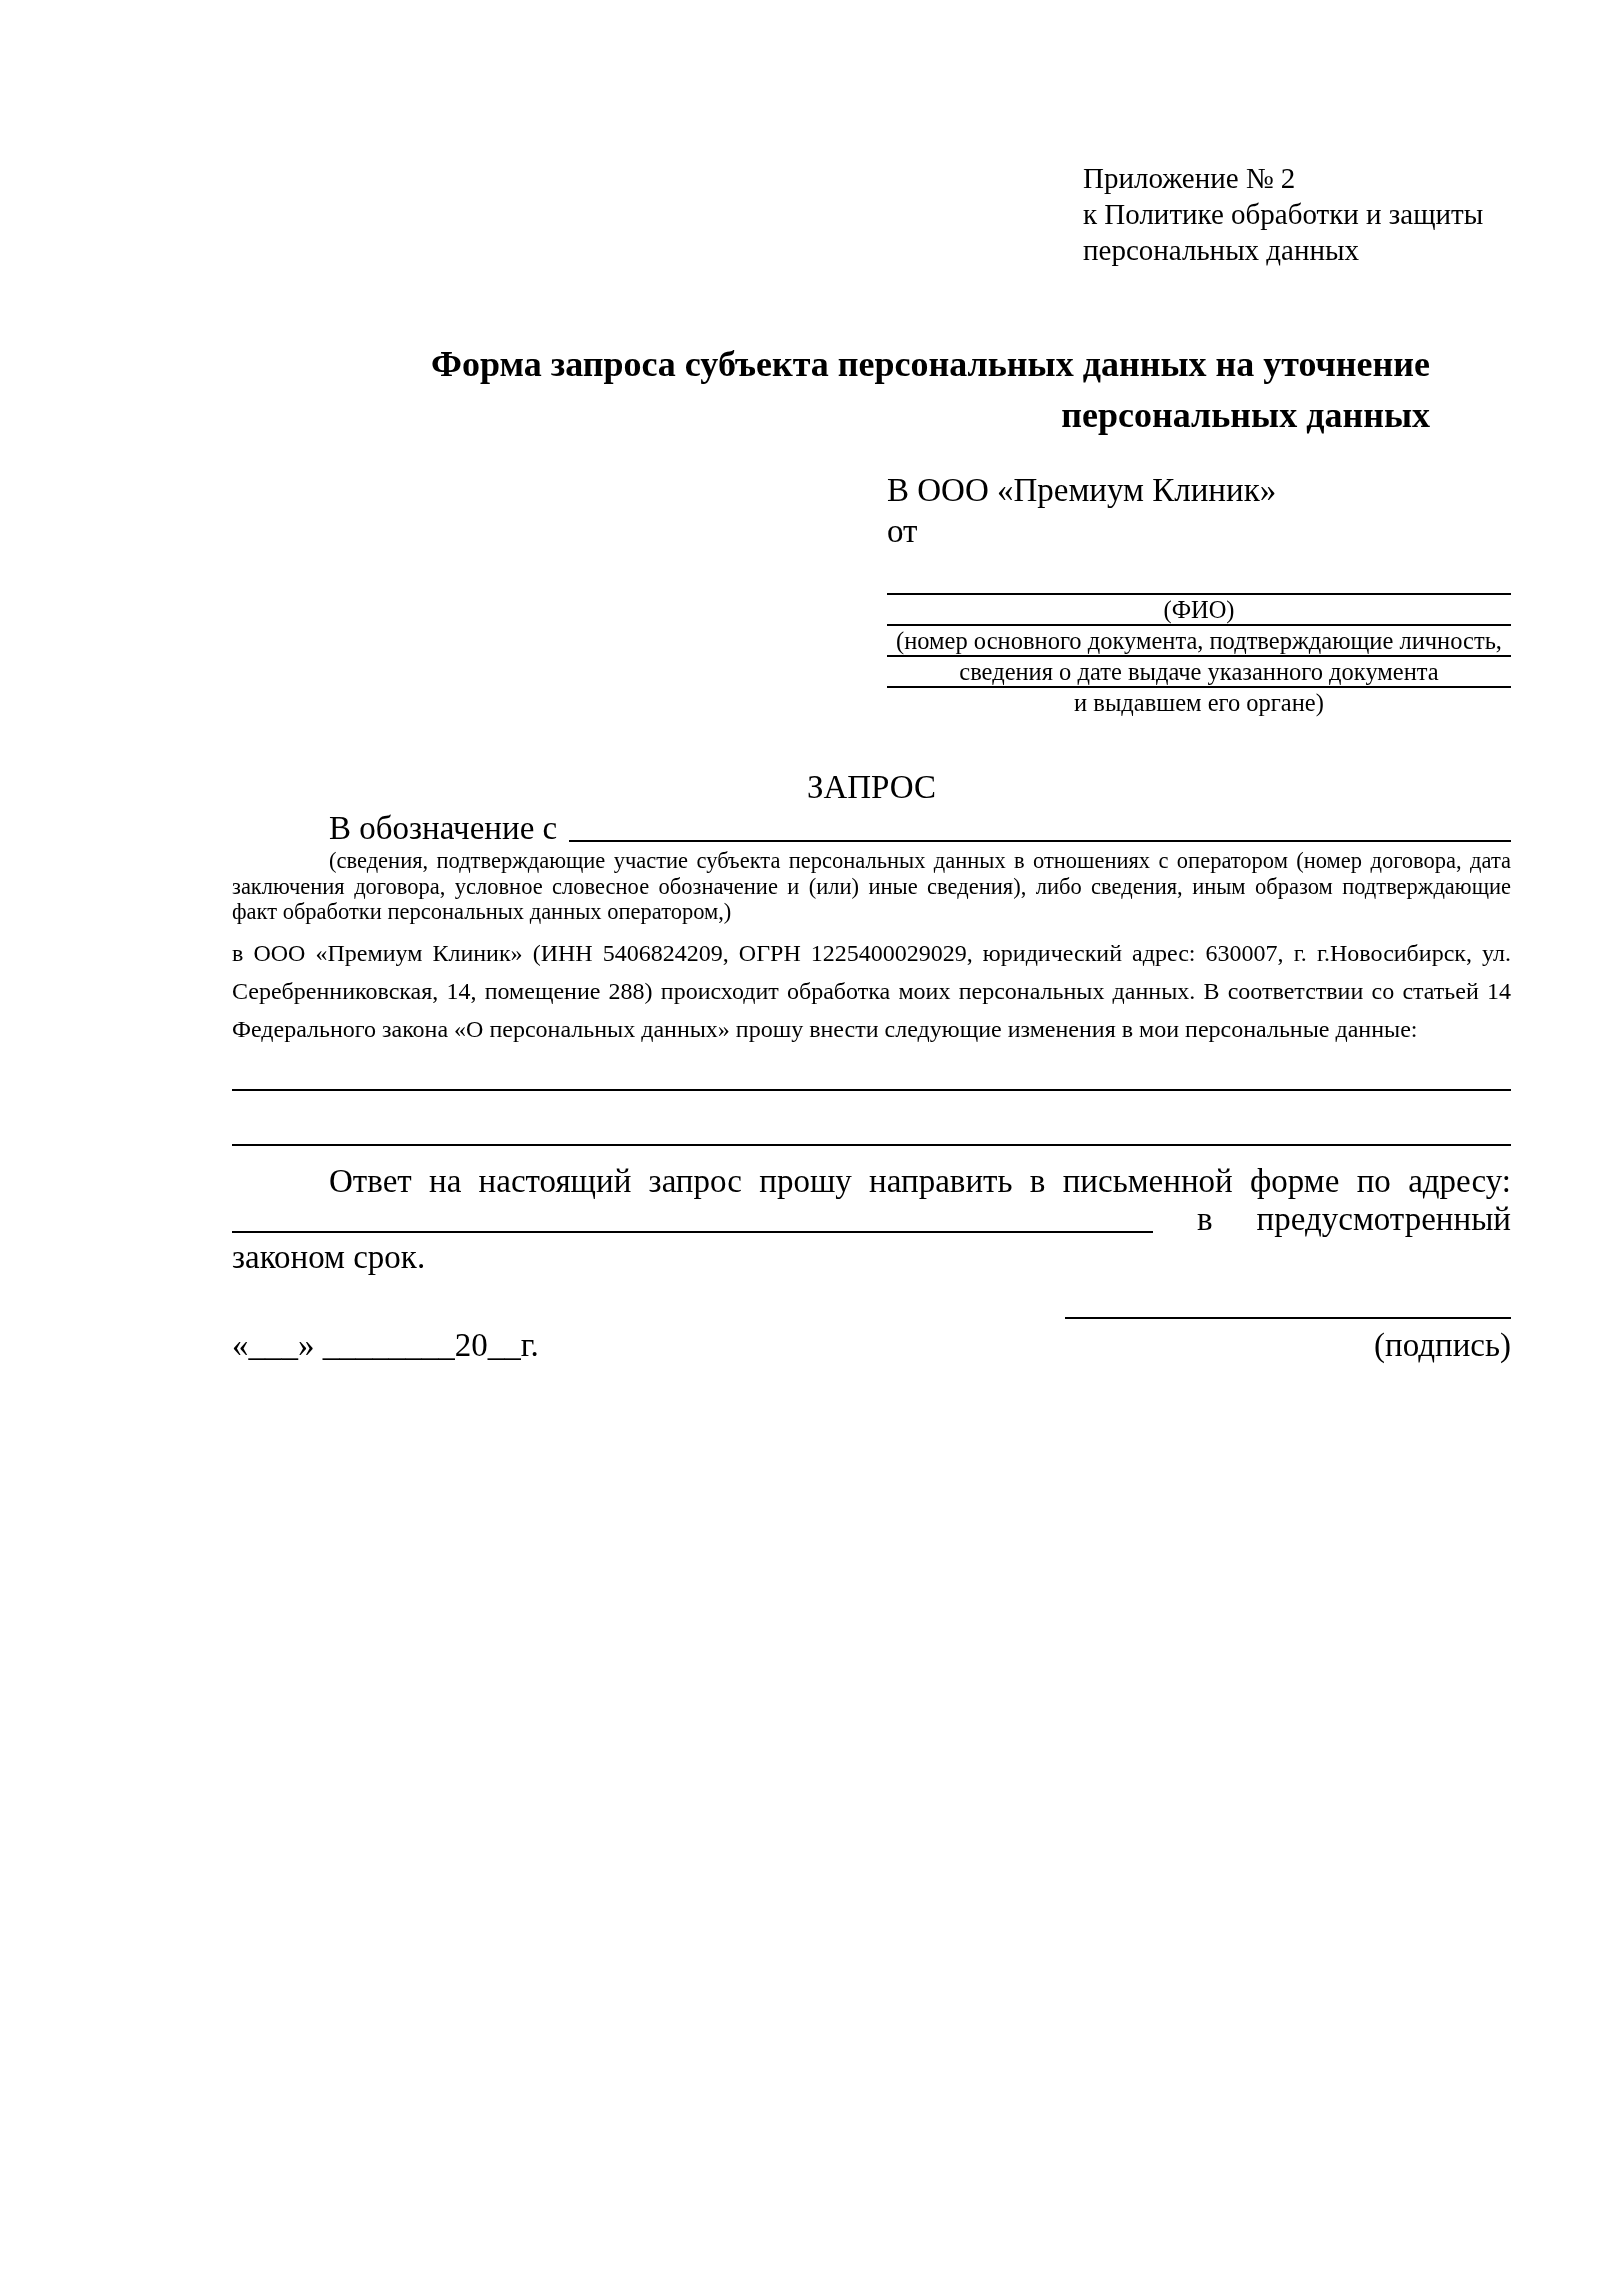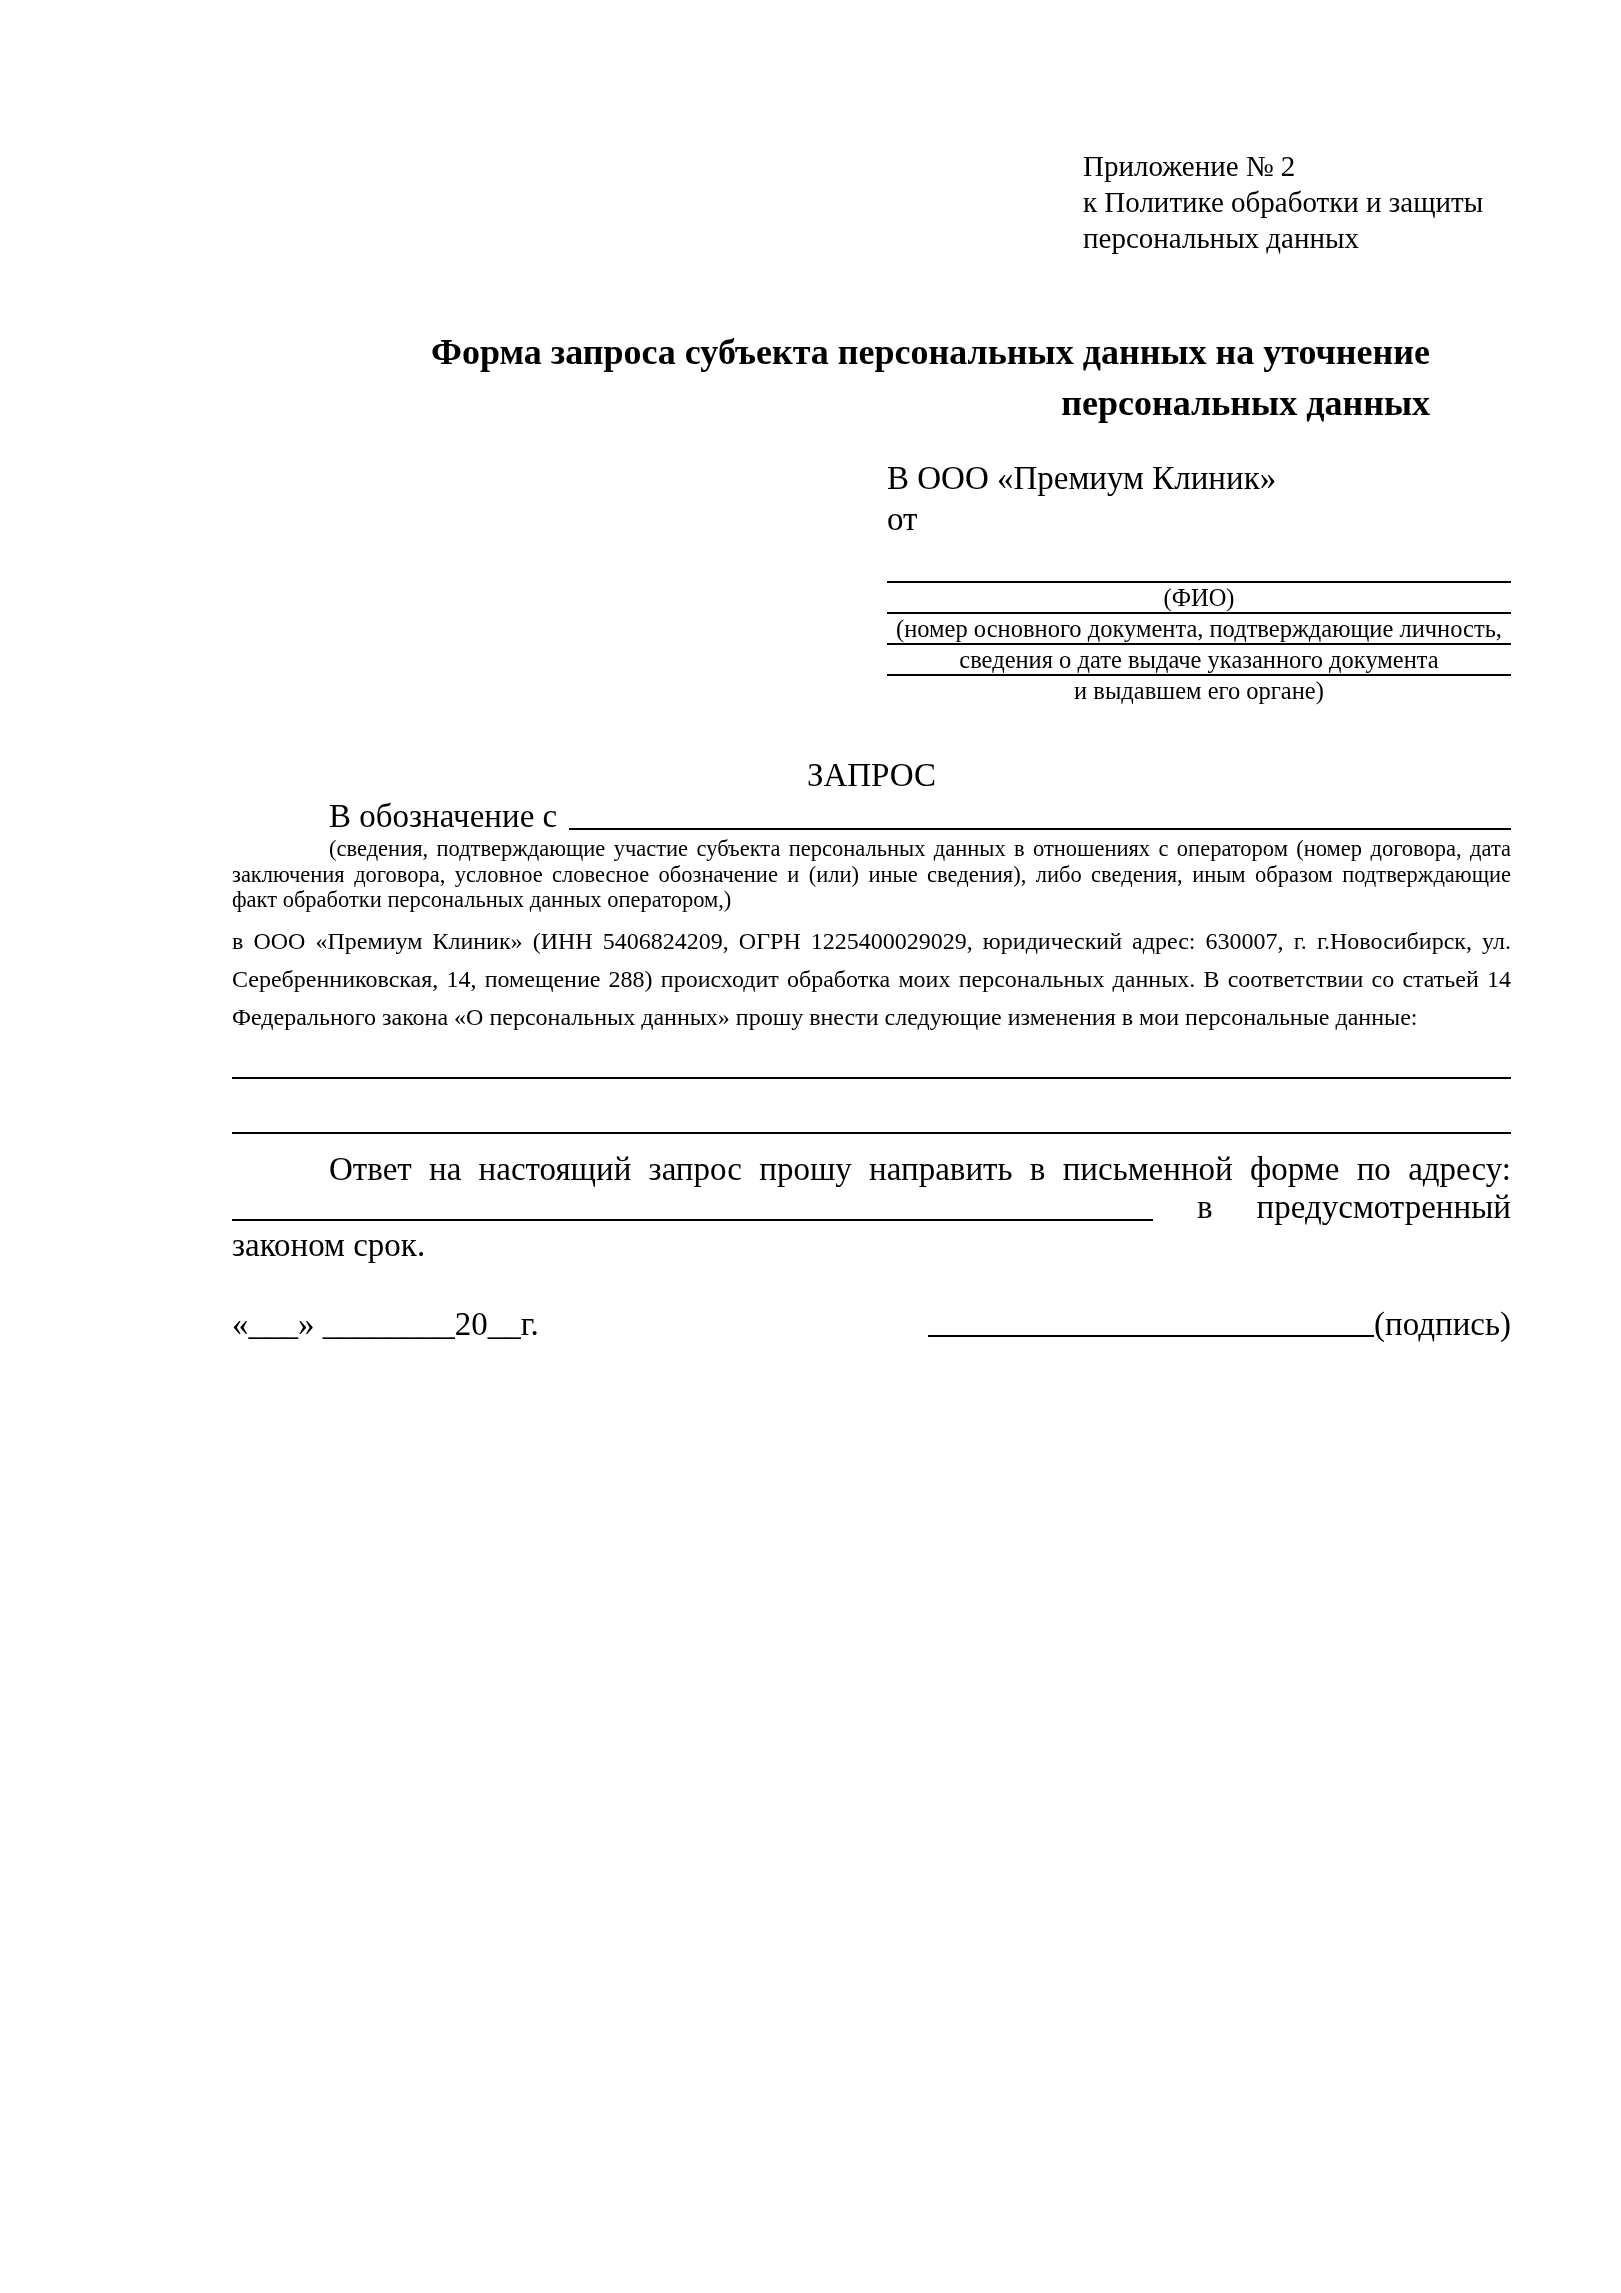--- a/index.html
+++ b/index.html
@@ -12,21 +12,21 @@
     width: 1621px;
     height: 2294px;
     background: #ffffff;
     color: #000000;
     font-family: "Liberation Serif", "DejaVu Serif", serif;
     overflow: hidden;
   }
   .content {
     position: absolute;
     left: 232px;
-    top: 148px;
+    top: 160px;
     width: 1279px;
   }
 
   
   .appendix {
     margin-left: 851px;
     font-size: 29px;
     line-height: 36px;
     white-space: nowrap;
   }
@@ -131,20 +131,21 @@
     display: flex;
     justify-content: space-between;
     align-items: flex-end;
     margin-top: 41px;
     font-size: 33px;
     line-height: 39px;
   }
   .sig-group {
     display: flex;
     align-items: flex-end;
+    flex-direction: column;
   }
   .sig-line {
     width: 446px;
     border-bottom: 2.9px solid #000000;
     margin-bottom: 6.9px;
   }
 </style>
 </head>
 <body>
 

